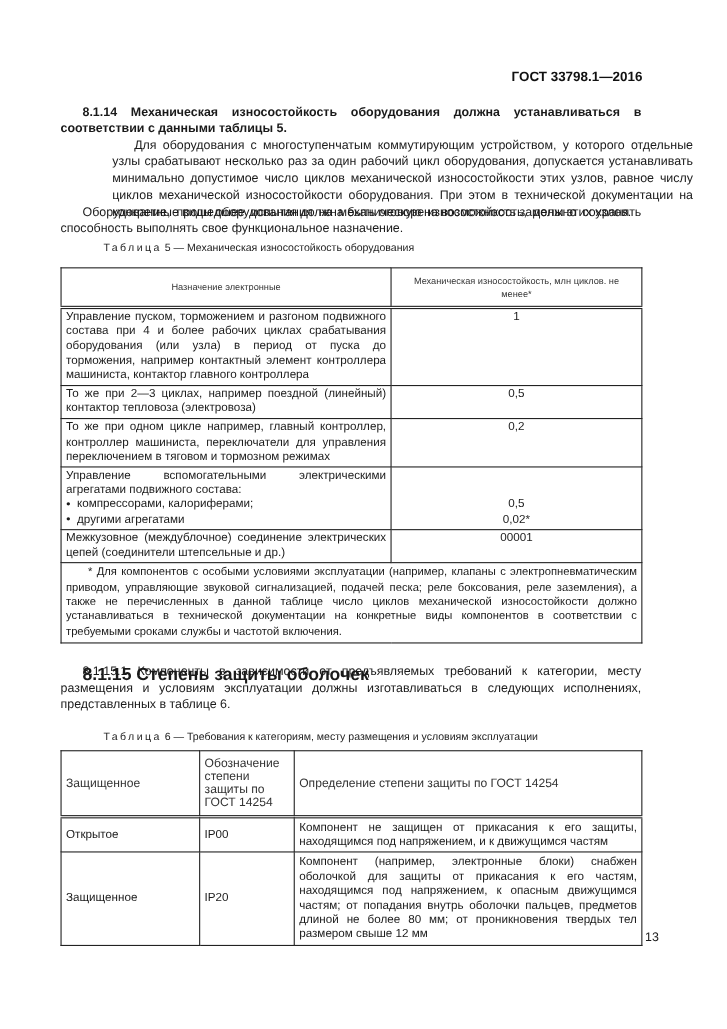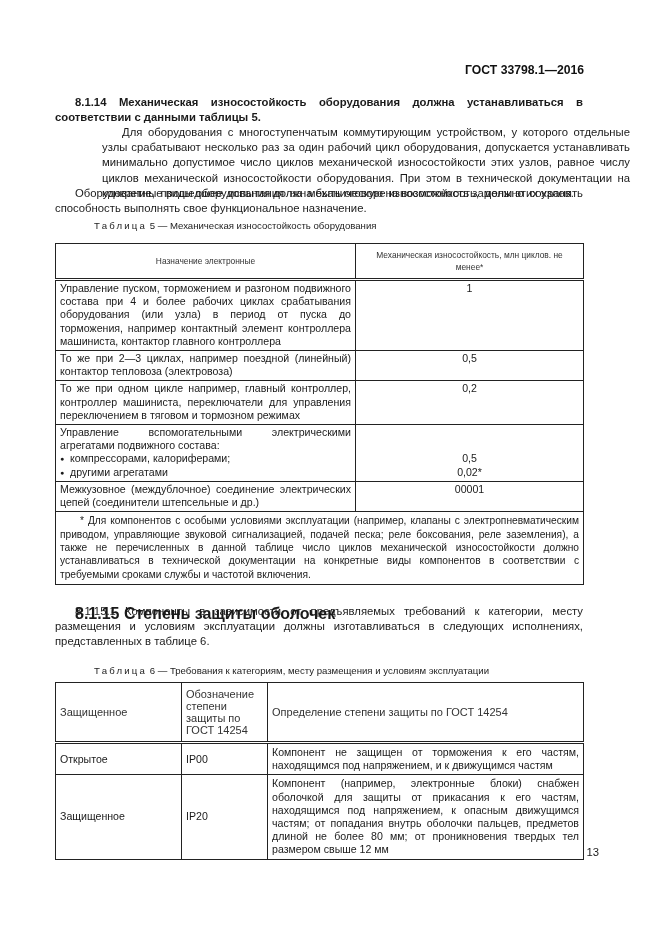--- a/index.html
+++ b/index.html
@@ -101,21 +101,21 @@
       <tr>
         <th style="width:117px">Защищенное</th>
         <th style="width:77px">Обозначение степени защиты по ГОСТ 14254</th>
         <th>Определение степени защиты по ГОСТ 14254</th>
       </tr>
     </thead>
     <tbody>
       <tr>
         <td class="c1">Открытое</td>
         <td class="c2">IP00</td>
-        <td class="c3">Компонент не защищен от торможения к его частям, находящимся под напряжением, и к движущимся частям</td>
+        <td class="c3">Компонент не защищен от прикасания к его защиты, находящимся под напряжением, и к движущимся частям</td>
       </tr>
       <tr>
         <td class="c1">Защищенное</td>
         <td class="c2">IP20</td>
         <td class="c3">Компонент (например, электронные блоки) снабжен оболочкой для защиты от прикасания к его частям, находящимся под напряжением, к опасным движущимся частям; от попадания внутрь оболочки пальцев, предметов длиной не более 80 мм; от проникновения твердых тел размером свыше 12 мм</td>
       </tr>
     </tbody>
   </table>
 
   <div class="page-num">13</div>

